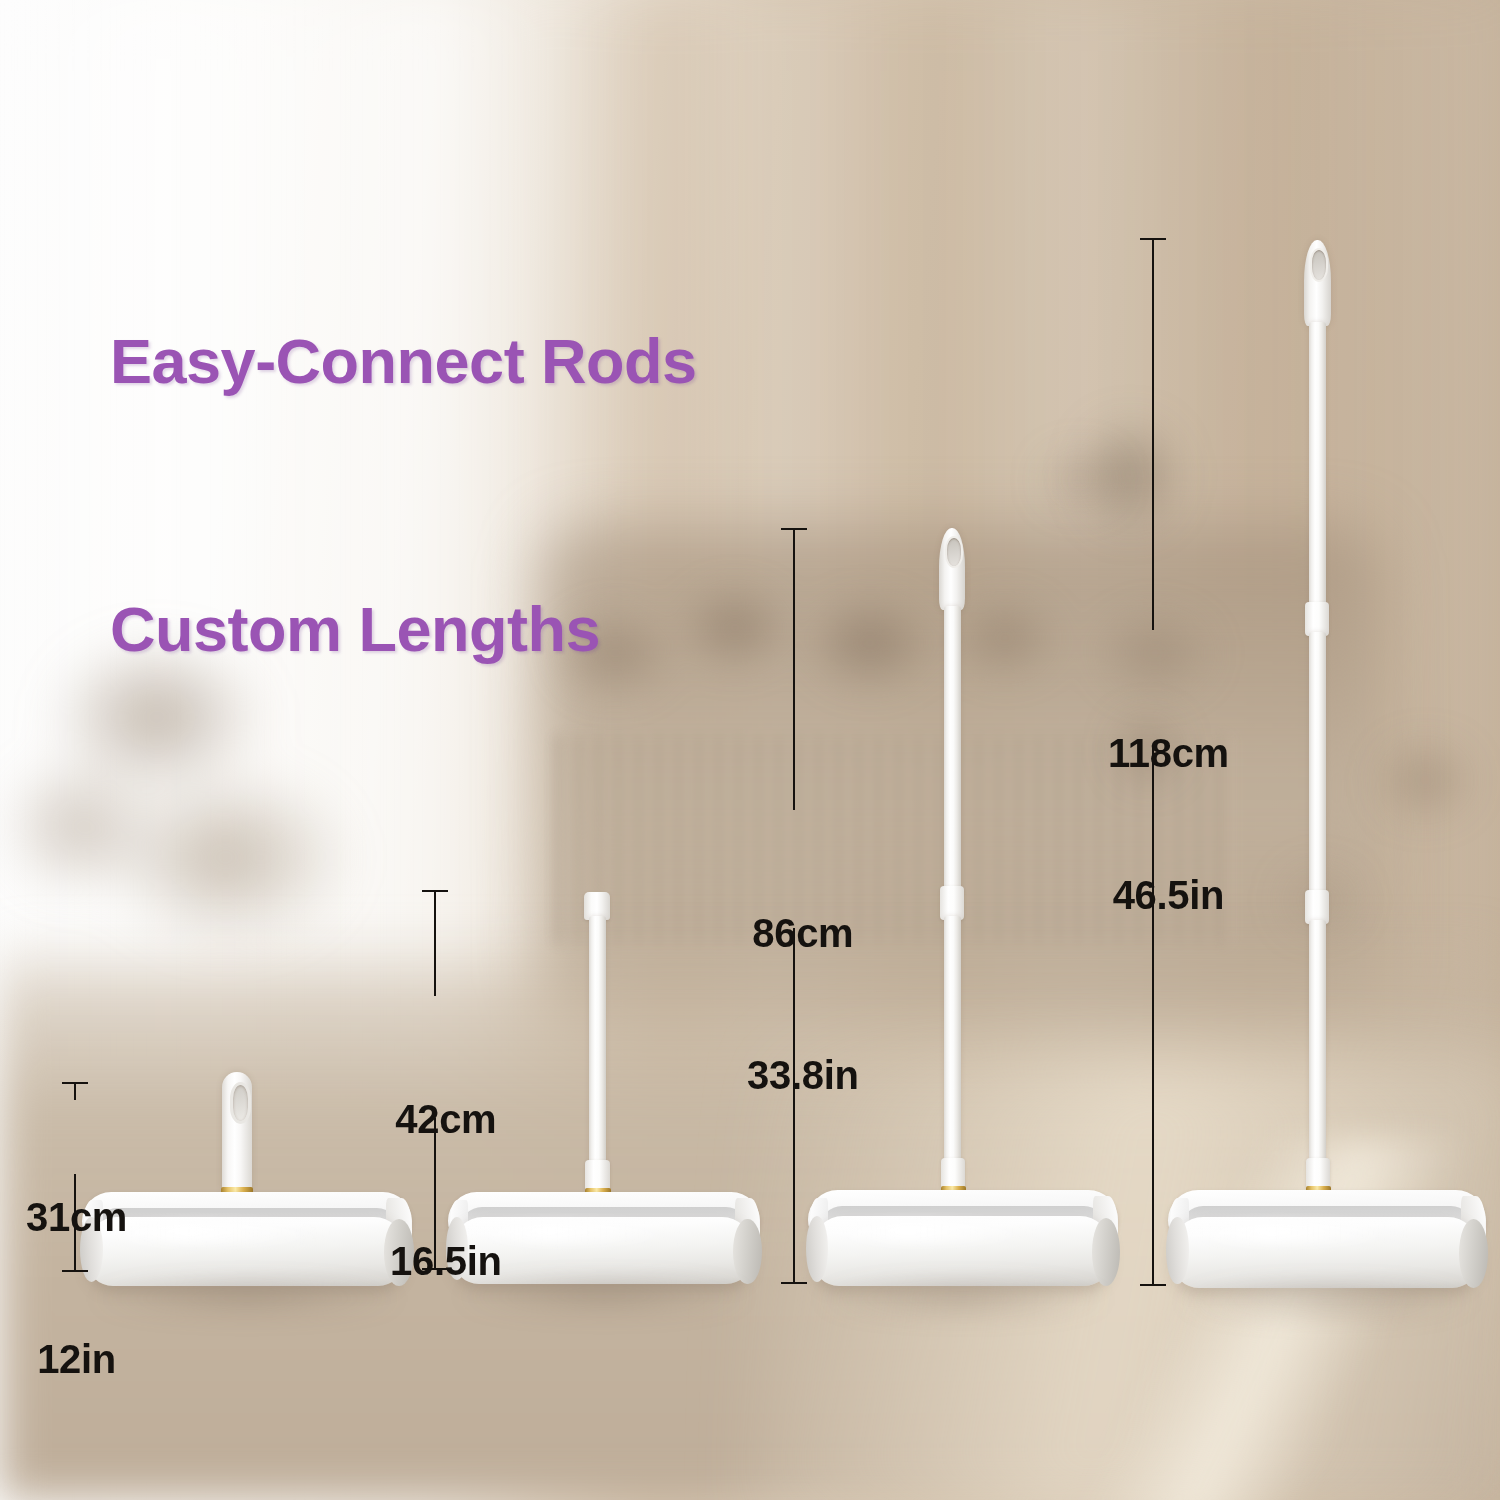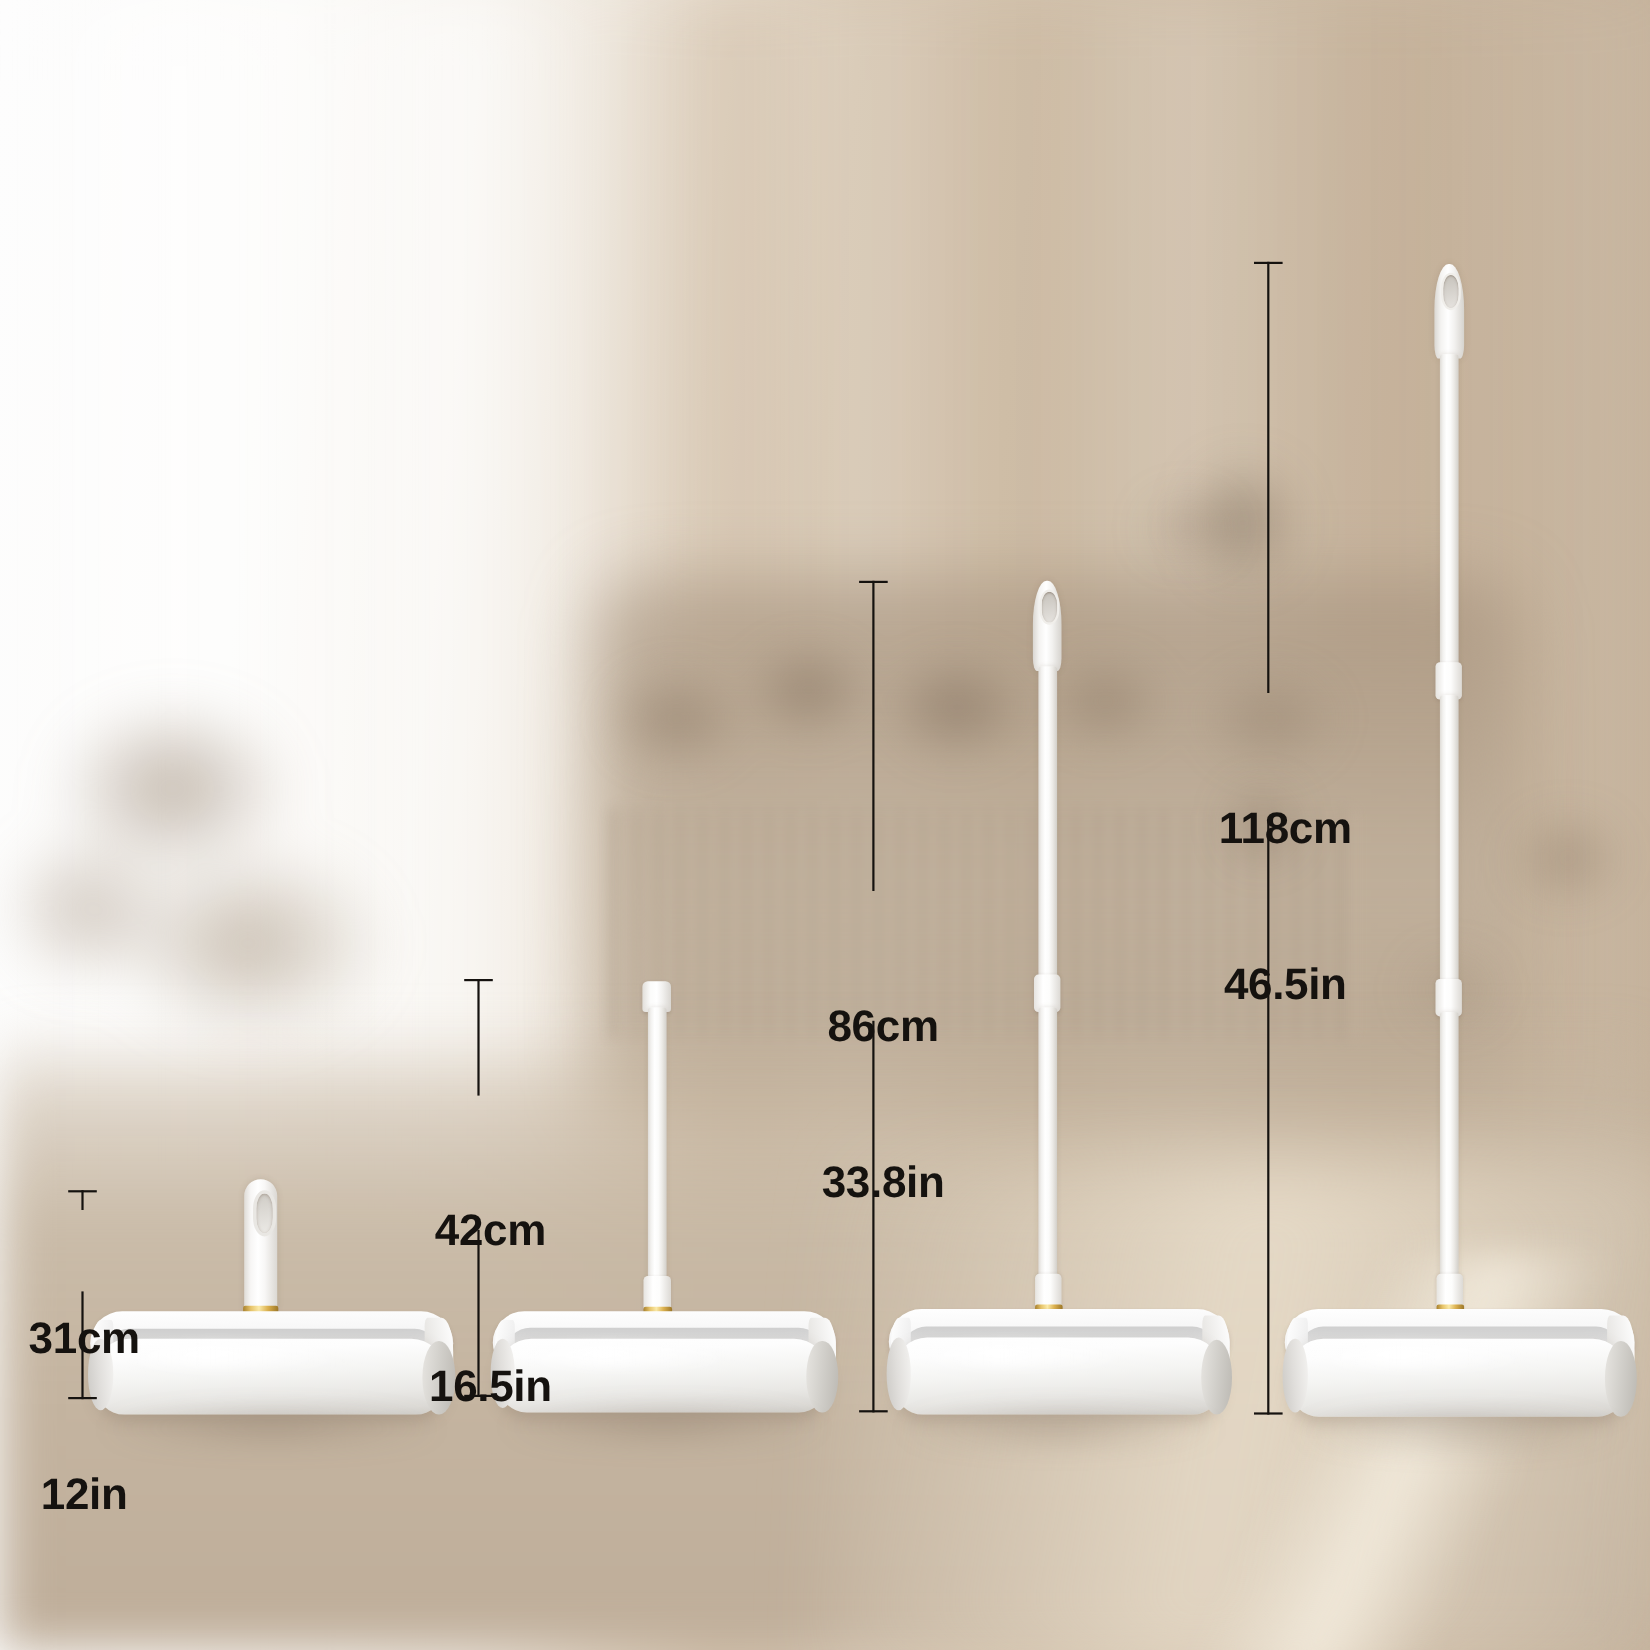--- a/index.html
+++ b/index.html
@@ -307,20 +307,22 @@
   <div class="bg-layer bg-sofa"></div>
   <div class="bg-layer bg-cushions"></div>
   <div class="bg-layer bg-pleats"></div>
   <div class="bg-layer bg-blobs"></div>
   <div class="bg-layer bg-blob-art"></div>
   <div class="bg-layer bg-floor"></div>
   <div class="bg-layer bg-light"></div>
   <div class="bg-layer bg-streak"></div>
 
   <div class="headline">
+    <span>Easy-Connect Rods</span>
+    <span>Custom Lengths</span>
   </div>
 
   <div class="product" style="left:82px; top:1060px; width:330px; height:230px;">
     <div class="grip" style="left:140px; top:12px; width:30px; height:122px;"></div>
     <div class="grip-hole" style="left:148px; top:22px; width:15px; height:36px;"></div>
     <div class="gold-ring" style="left:139px; top:127px; width:32px; height:10px;"></div>
     <div class="head" style="left:0px; top:132px; width:330px; height:98px;">
       <div class="frame"></div>
       <div class="frame-inner"></div>
       <div class="frame-arm-l"></div>

